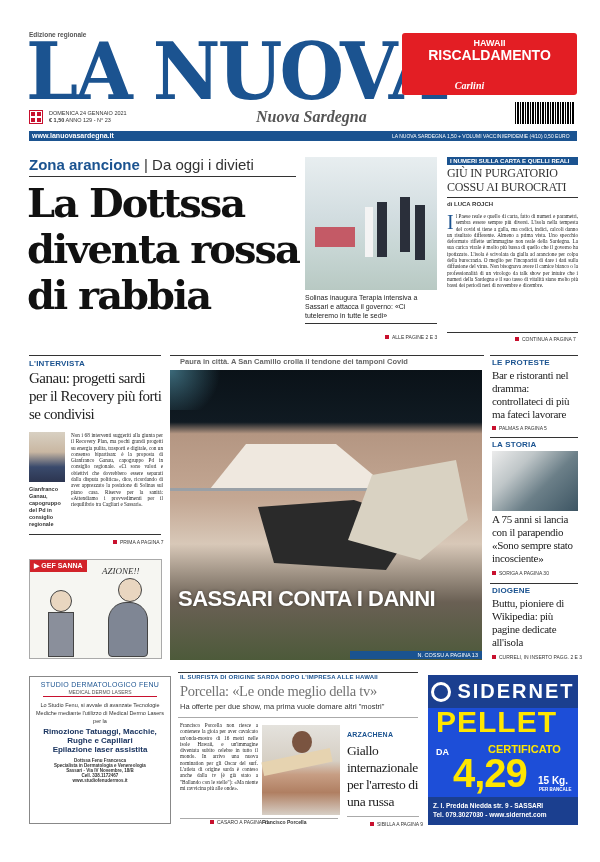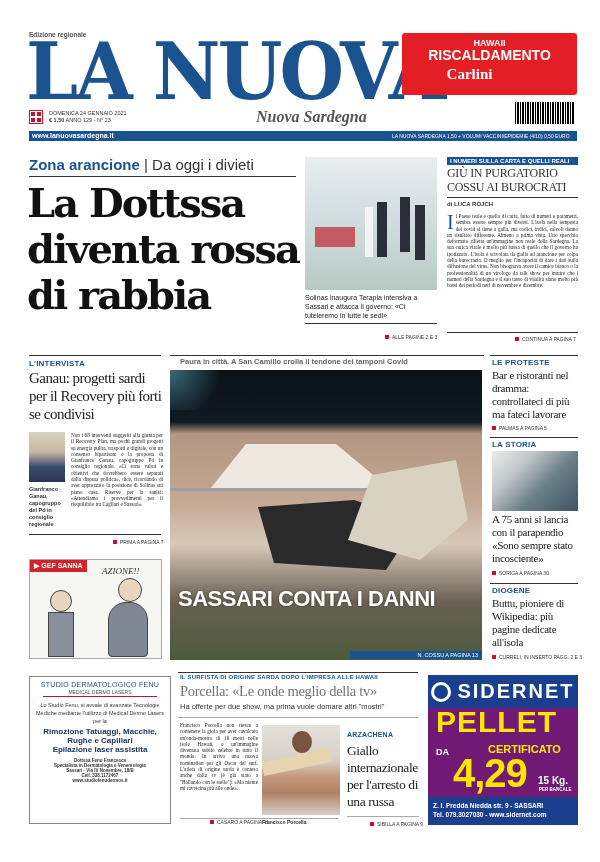--- a/index.html
+++ b/index.html
@@ -27,21 +27,21 @@
 <div class="abs sans" style="left:49px;top:110px;font-size:5.5px;color:#333">DOMENICA 24 GENNAIO 2021</div>
 <div class="abs sans" style="left:49px;top:117px;font-size:5.5px;color:#333;white-space:nowrap"><b>€ 1,50</b> <span>ANNO 129 - N° 23</span></div>
 
 <div class="abs" style="left:29px;top:131px;width:548px;height:10px;background:#1b5390"></div>
 <a class="abs sans" style="left:32px;top:132px;font-size:7px;font-weight:bold;color:#fff;text-decoration:none">www.lanuovasardegna.it</a>
 <div class="abs sans" style="left:392px;top:133px;font-size:5px;color:#fff;white-space:nowrap">LA NUOVA SARDEGNA 1,50 + VOLUMI VACCINI/EPIDEMIE (4/10) 0,50 EURO</div>
 
 <div class="abs" style="left:402px;top:33px;width:175px;height:62px;background:#e31e24;border-radius:3px;text-align:center;color:#fff">
   <div class="sans" style="font-size:9px;font-weight:bold;margin-top:5px">HAWAII</div>
   <div class="sans" style="font-size:14px;font-weight:bold;line-height:15px">RISCALDAMENTO</div>
-  <div style="font-size:15px;font-weight:bold;margin-top:3px;margin-right:40px">Carlini</div>
+  <div style="font-size:10px;font-style:italic;font-weight:bold;margin-top:17px;margin-right:40px">Carlini</div>
 </div>
 <div class="abs" style="left:515px;top:102px;width:60px;height:22px;background:repeating-linear-gradient(90deg,#000 0 1px,#fff 1px 2px,#000 2px 4px,#fff 4px 5px)"></div>
 
 <div class="abs sans" style="left:29px;top:156px;font-size:15px;white-space:nowrap">
   <b style="color:#1b5390">Zona arancione</b><span style="color:#333"> | </span><span style="color:#333">Da oggi i divieti</span>
 </div>
 <div class="abs rule" style="left:29px;top:176px;width:267px"></div>
 <h1 class="abs" style="left:27px;top:180px;width:280px;font-family:'DejaVu Serif',serif;font-size:40px;line-height:46px;font-weight:bold;letter-spacing:-2px;color:#111">La Dottssa diventa rossa di rabbia</h1>
 
 <div class="abs" style="left:305px;top:157px;width:132px;height:133px;background:linear-gradient(180deg,#e8eef0 0%,#d2dde0 45%,#c7d6d4 70%,#b8c9c3 100%)">
@@ -155,21 +155,21 @@
   </div>
 <div class="abs sans" style="left:262px;top:819px;font-size:5px;font-weight:bold;color:#333">Francisco Porcella</div>
 
 <div class="abs kicker" style="left:347px;top:731px;font-size:7px">ARZACHENA</div>
 <div class="abs" style="left:347px;top:742px;width:75px;font-size:13.5px;line-height:17px;color:#222;letter-spacing:-.4px">Giallo internazionale per l'arresto di una russa</div>
 <div class="abs rule" style="left:347px;top:816px;width:72px;border-color:#aaa"></div>
 <div class="abs ref" style="left:370px;top:821px">
     <span>SIBILLA A PAGINA 9</span>
   </div>
 
-<div class="abs" style="left:428px;top:675px;width:150px;height:150px;background:#701a75;font-family:'Liberation Sans',sans-serif;overflow:hidden">
+<div class="abs" style="left:428px;top:675px;width:150px;height:150px;background:#1d4ed8;font-family:'Liberation Sans',sans-serif;overflow:hidden">
   <div style="height:33px;background:#1b3f8f;display:flex;align-items:center;justify-content:center;gap:6px">
     <span style="width:20px;height:20px;border-radius:50%;border:3px solid #fff;display:inline-block"></span>
     <span style="color:#fff;font-size:20px;font-weight:bold;letter-spacing:2px">SIDERNET</span>
   </div>
   <div style="position:absolute;left:8px;top:30px;font-size:30px;font-weight:900;color:#ffe600;letter-spacing:1px">PELLET</div>
   <div style="position:absolute;left:60px;top:68px;font-size:11px;font-weight:bold;color:#ffe600">CERTIFICATO</div>
   <div style="position:absolute;left:8px;top:72px;font-size:9px;font-weight:bold;color:#fff">DA</div>
   <div style="position:absolute;left:25px;top:76px;font-size:40px;font-weight:900;color:#ffe600;letter-spacing:-1px">4,29</div>
   <div style="position:absolute;left:110px;top:100px;font-size:10px;font-weight:bold;color:#fff">15 Kg.</div>
   <div style="position:absolute;left:111px;top:112px;font-size:4.5px;font-weight:bold;color:#fff">PER BANCALE</div>

